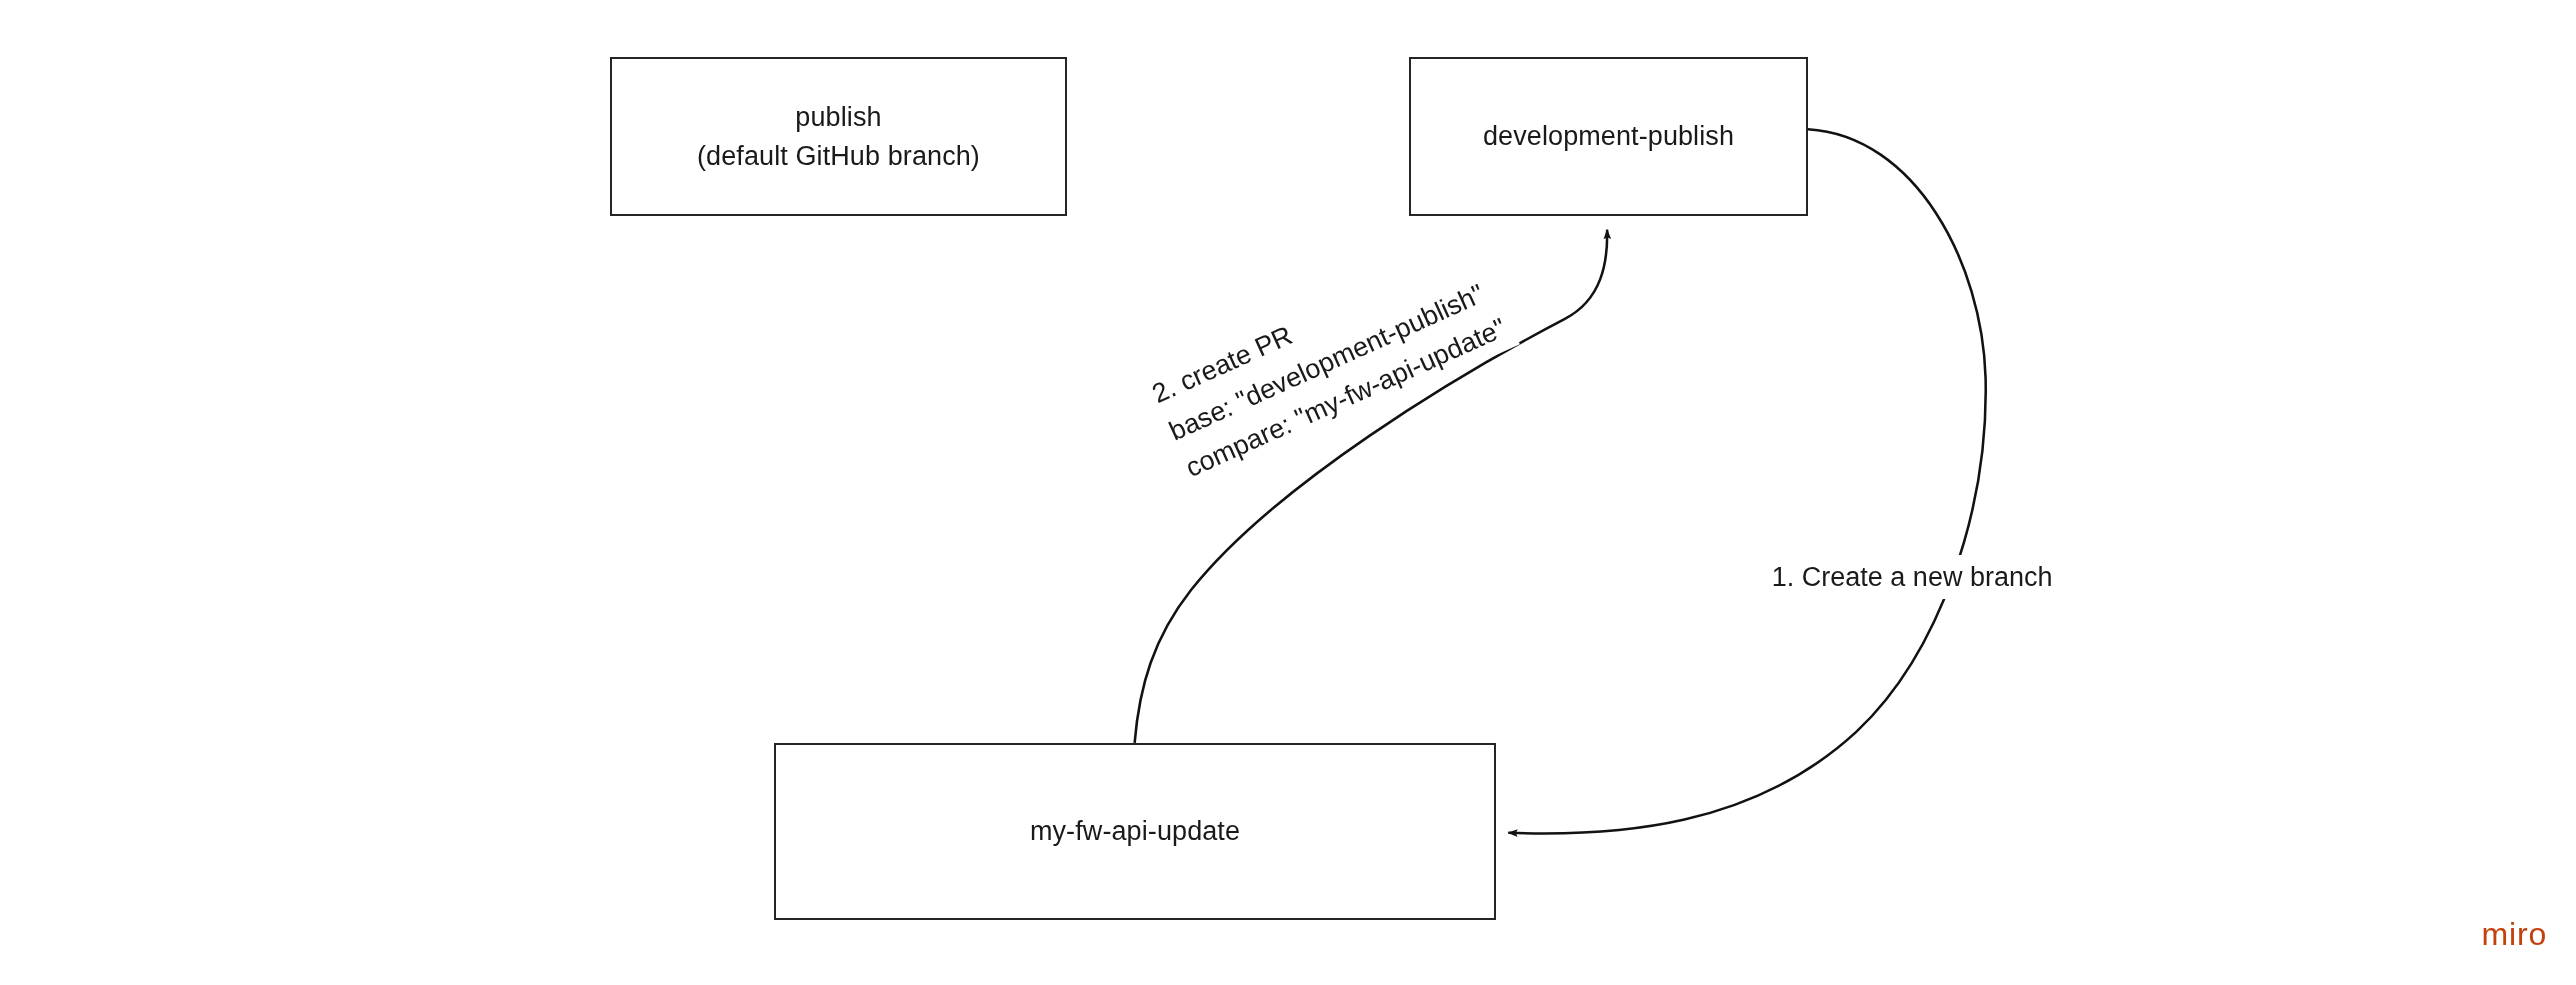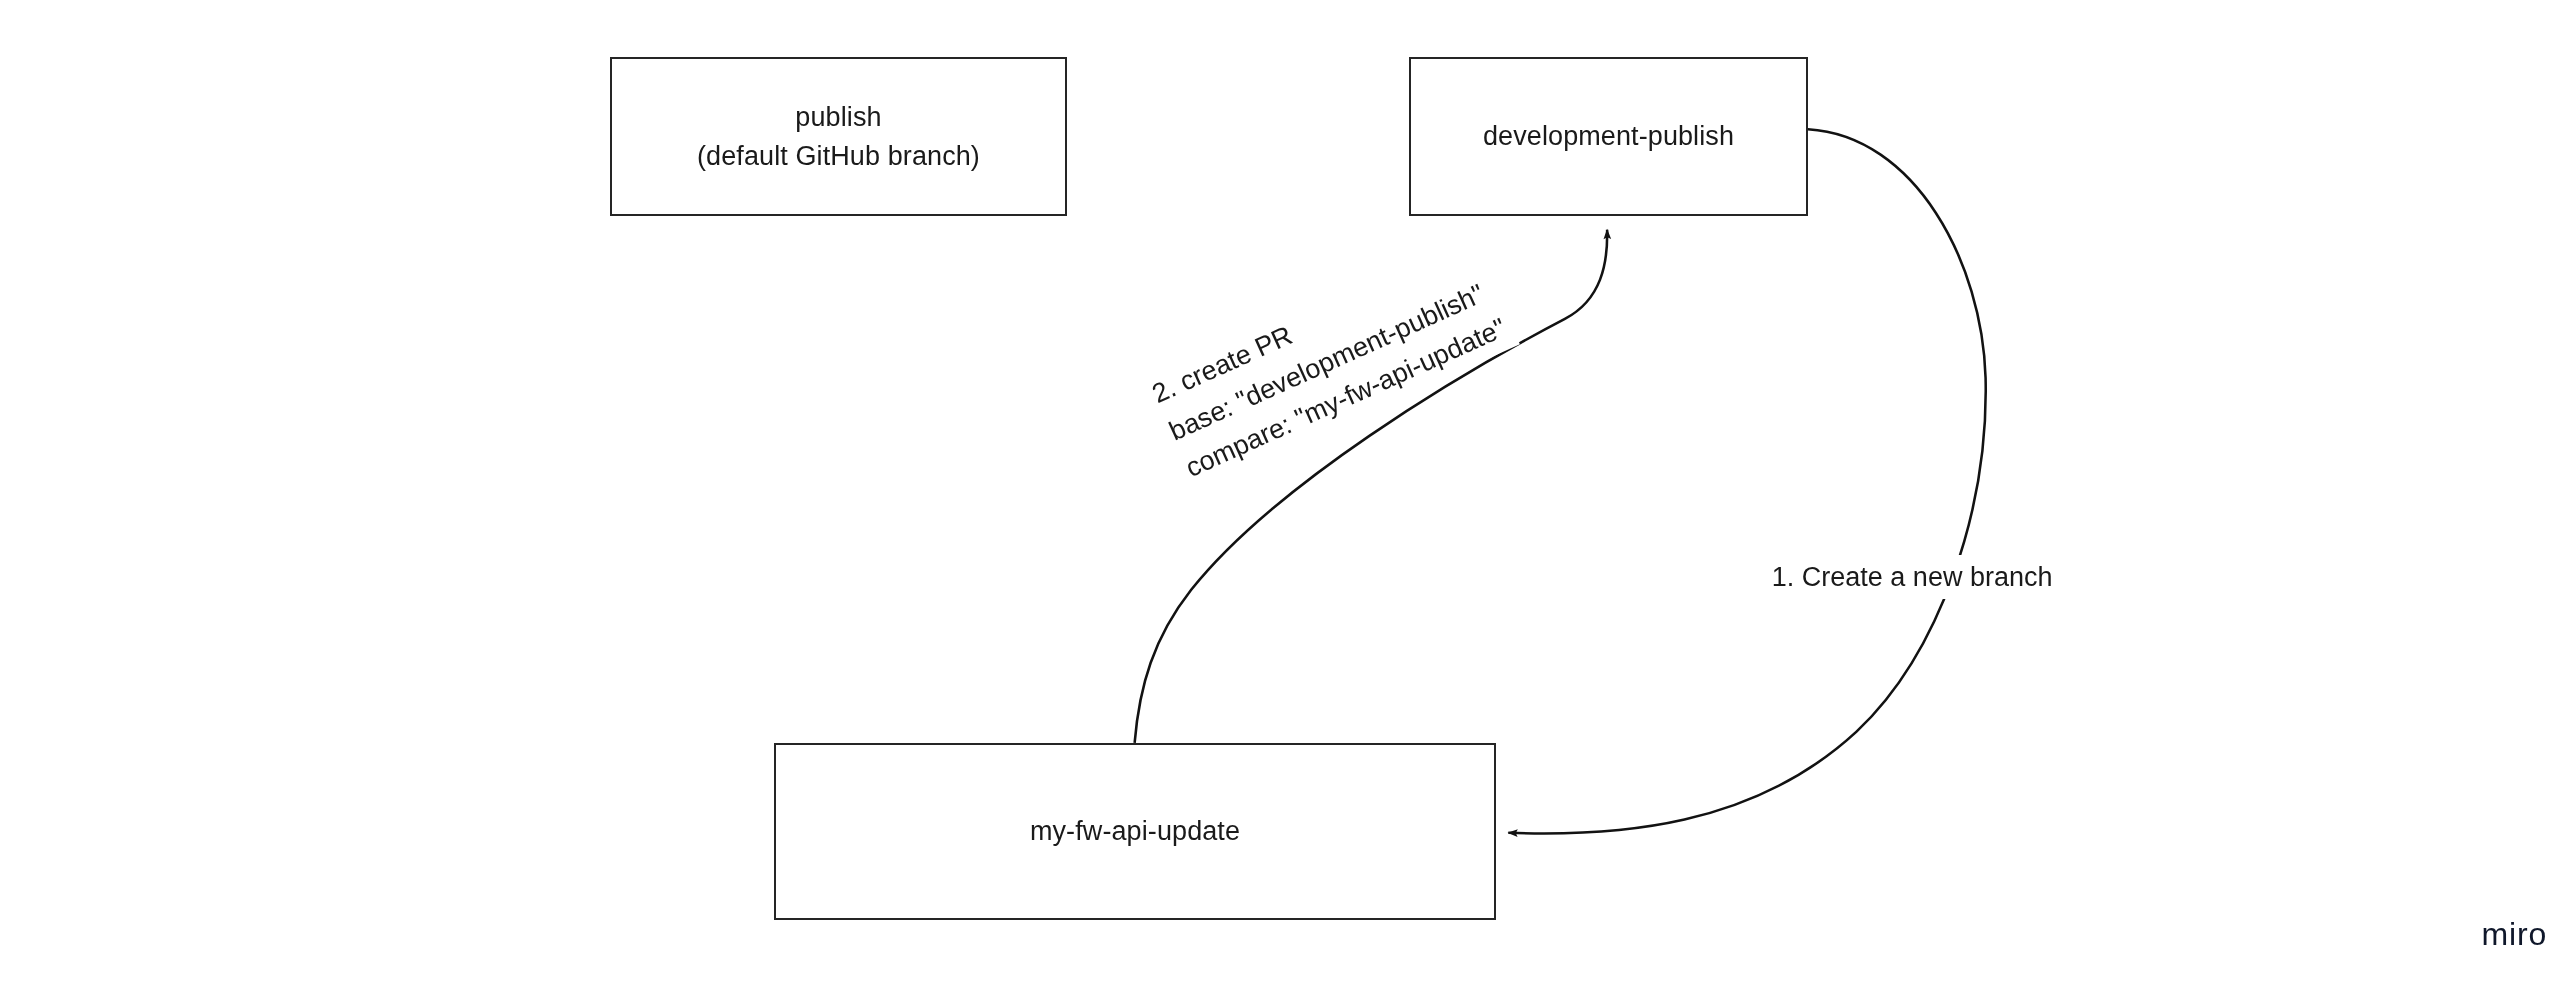--- a/index.html
+++ b/index.html
@@ -79,21 +79,21 @@
     left: 1139px;
     top: 378px;
     transform: rotate(-24.3deg);
     transform-origin: 0 0;
     padding: 2.4px 6.4px;
   }
   #watermark {
     position: absolute;
     right: 29px;
     bottom: 33px;
-    color: #0f172a;
+    color: #c2410c;
     font-size: 32px;
     letter-spacing: 0.8px;
     z-index: 5;
     user-select: none;
     text-align: right;
   }
 </style>
 </head>
 <body>
 

